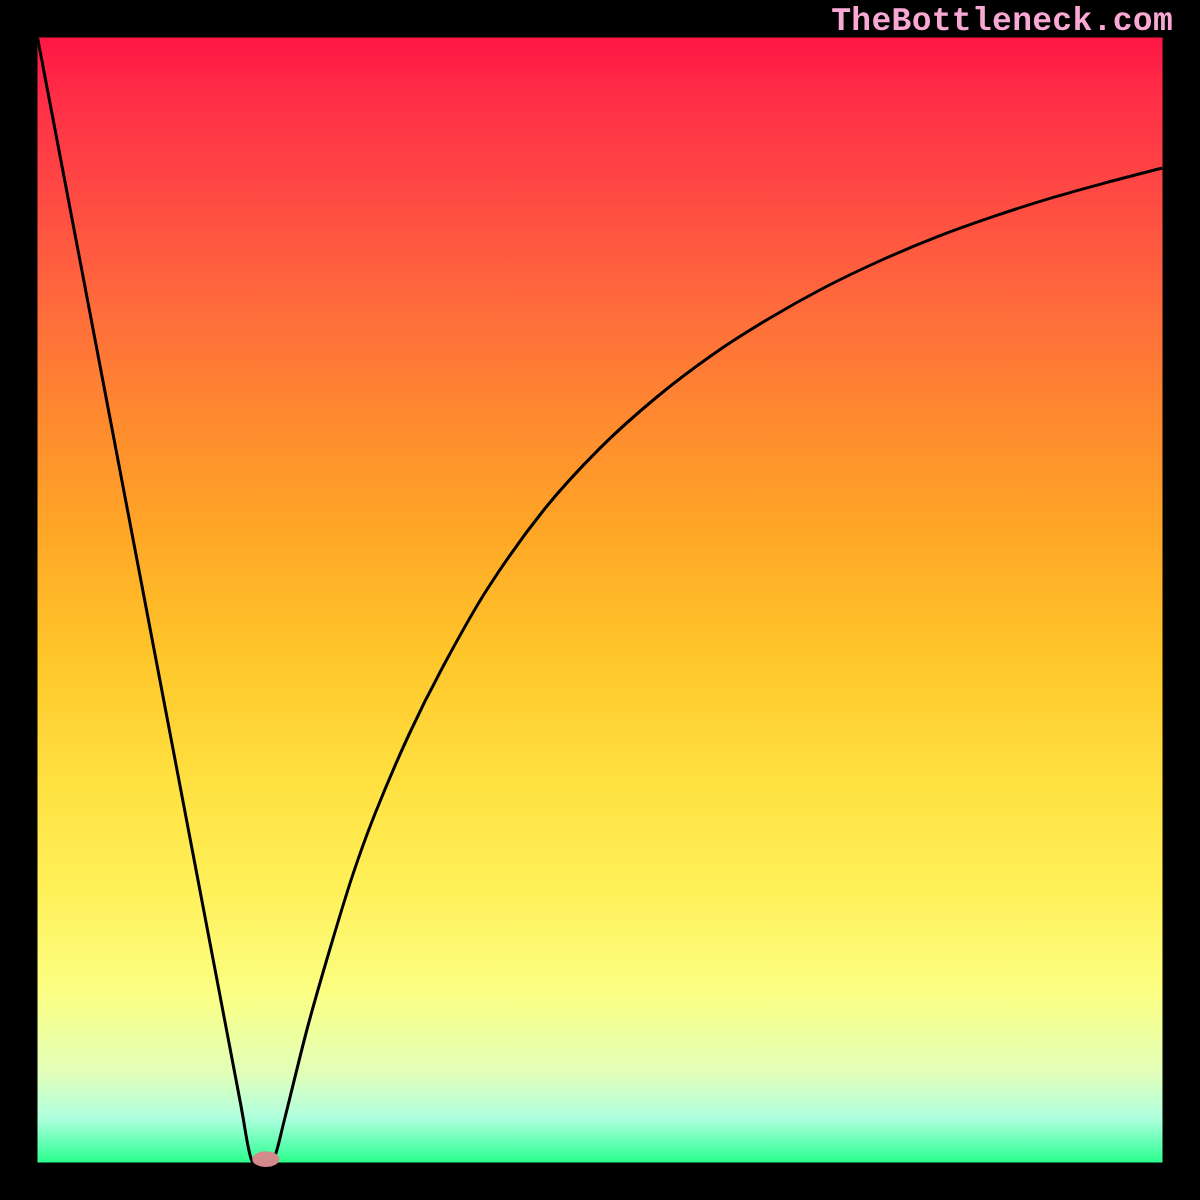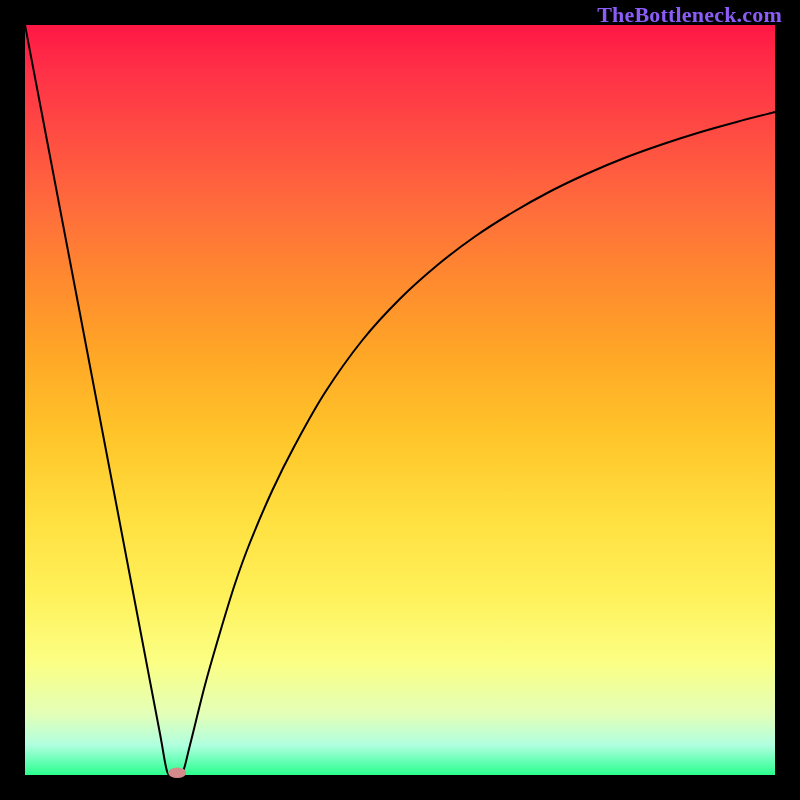--- a/index.html
+++ b/index.html
@@ -13,24 +13,24 @@
   .frame {
     position: relative;
     width: 800px;
     height: 800px;
     background: #000;
   }
   .watermark {
     position: absolute;
     top: 2px;
     right: 18px;
-    font-family: Liberation Serif, serif;
+    font-family: Liberation Mono, monospace;
     font-size: 22px;
     font-weight: 600;
-    color: #8b5cf6;
+    color: #f9a8d4;
     letter-spacing: 0.2px;
   }
   .plot-area {
     position: absolute;
     left: 25px;
     top: 25px;
     width: 750px;
     height: 750px;
   }
   .gradient {

